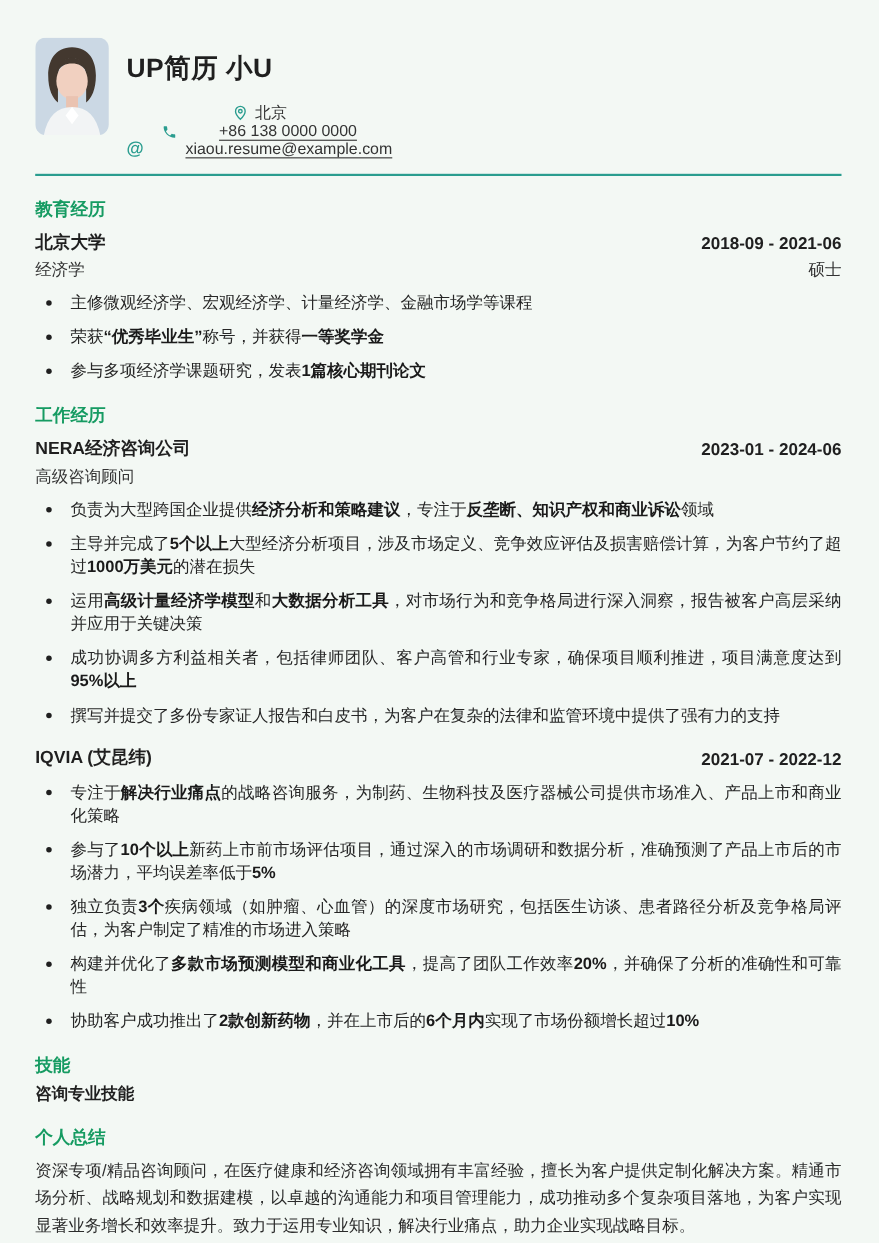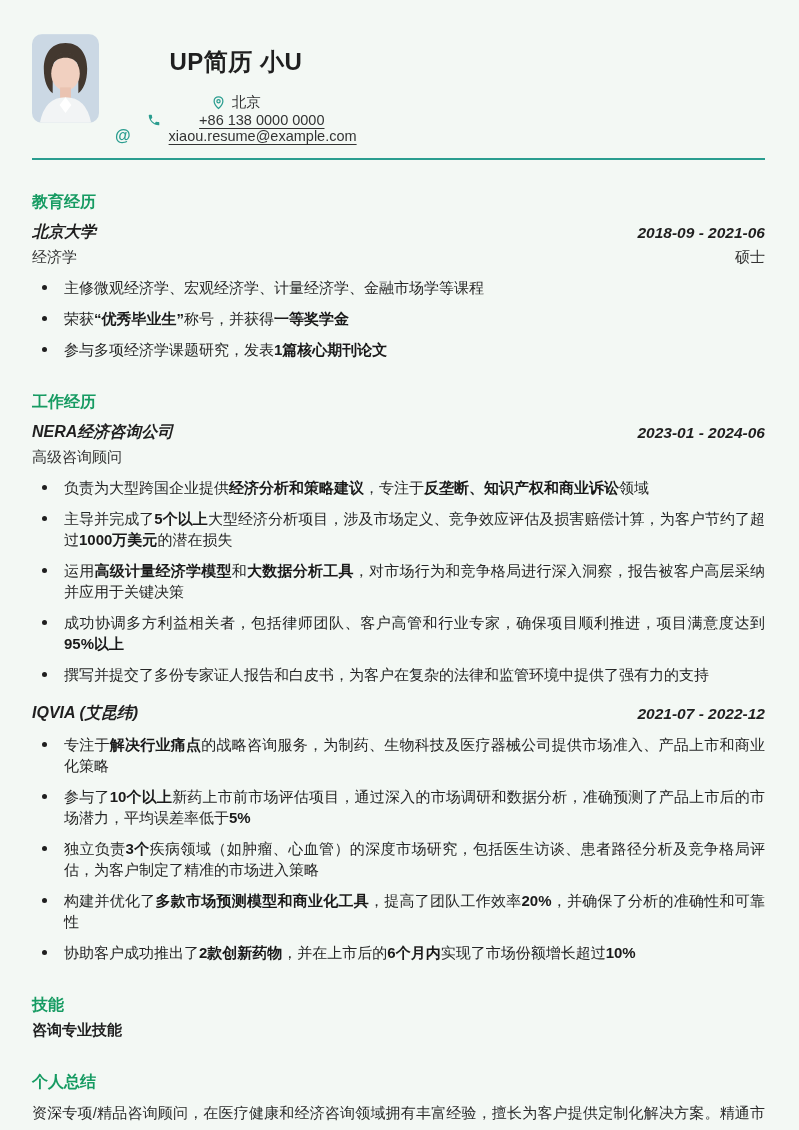--- a/index.html
+++ b/index.html
@@ -13,33 +13,33 @@
   }
   .page { padding: 34px 34px 0 32px; }
 
   
   .header { display: flex; gap: 16px; }
   .photo {
     width: 67px; height: 89px; flex: none;
     border-radius: 10px; overflow: hidden;
   }
   .photo svg { display: block; }
-  .header-info { display: flex; flex-direction: column; text-align: center; }
+  .header-info { display: flex; flex-direction: column; }
   h1.name { font-size: 24px; font-weight: 700; color: #1f1f1f; margin: 12px 0 15px; letter-spacing: .5px; }
   .contact-row { display: flex; align-items: center; gap: 0; font-size: 14.5px; color: #333; flex-direction: column; }
   .contact-item { display: flex; align-items: center; gap: 6px; color: #333; text-decoration: none; }
   .contact-item .ctext { white-space: nowrap; }
   .contact-item.link .ctext { text-decoration: underline; text-underline-offset: 3px; margin-left: 32px; }
   .at-glyph { color: #2a9d8f; font-size: 16px; font-weight: 700; line-height: 1; }
   .divider { border: none; border-top: 2px solid #2a9d8f; margin-top: 14px; }
 
   
-  .sec-title { font-size: 16px; font-weight: 700; color: #169b62; margin-top: 32px; }
+  .sec-title { font-size: 16px; font-weight: 700; color: #169b62; margin-top: 20px; }
   .entry + .entry { margin-top: 18px; }
-  .entry-head { display: flex; justify-content: space-between; align-items: center; margin-top: 9px; font-style: italic; }
+  .entry-head { display: flex; justify-content: space-between; align-items: flex-end; margin-top: 9px; }
   .entry-head .org { font-size: 16px; font-weight: 700; color: #1f1f1f; }
   .entry-head .date { font-size: 15.5px; font-weight: 700; color: #1f1f1f; }
   .entry-sub { display: flex; justify-content: space-between; font-size: 15px; color: #333; margin-top: 5px; }
 
   ul.bullets { list-style: none; margin-top: 10px; }
   ul.bullets li {
     position: relative; padding-left: 32px; margin-bottom: 10px;
     font-size: 15px; line-height: 21px; text-align: justify;
   }
   ul.bullets li::before {

